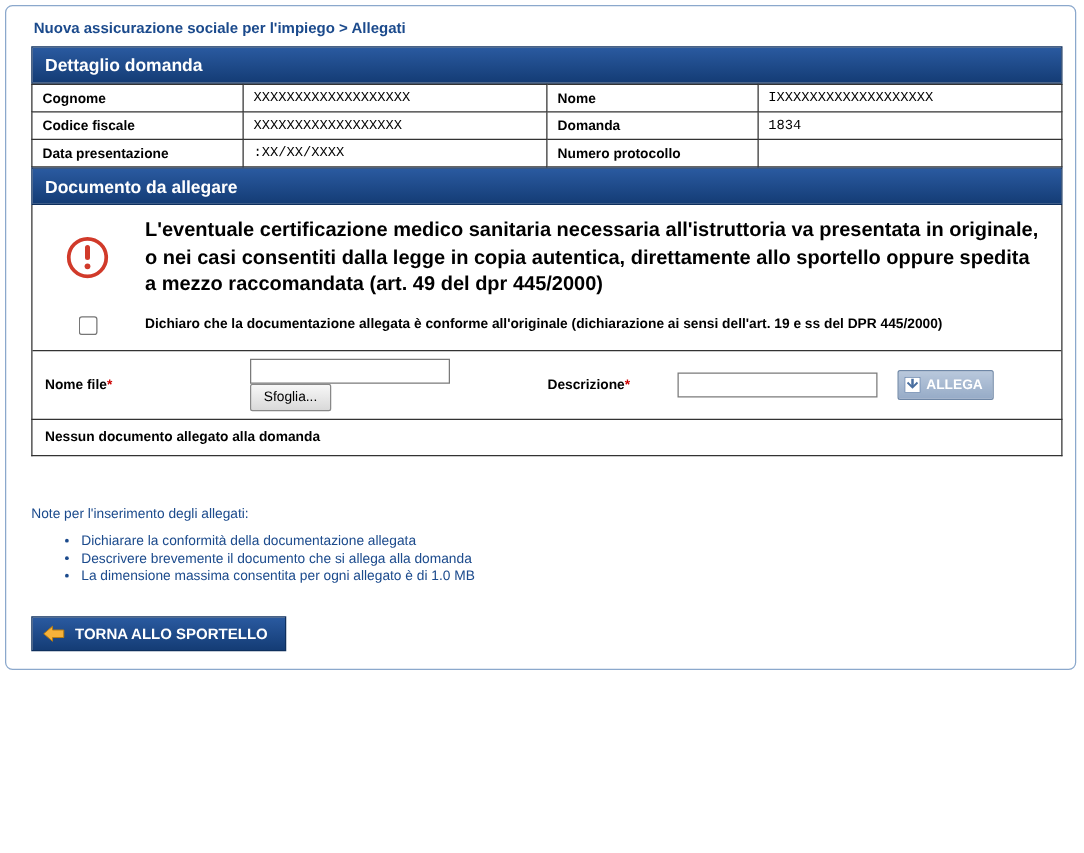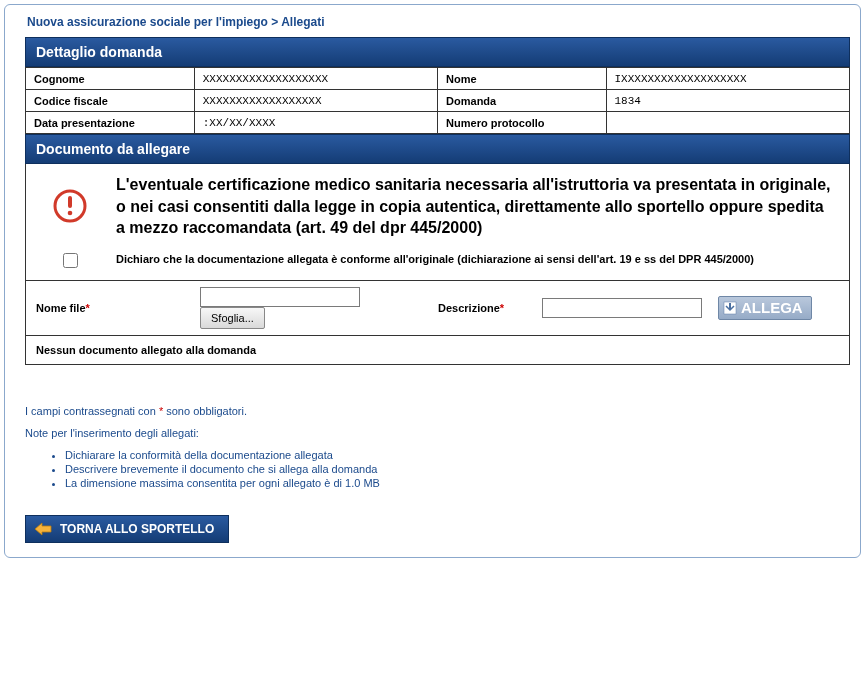--- a/index.html
+++ b/index.html
@@ -131,21 +131,21 @@
       background: #fff;
       padding: 0 3px;
     }
     .allega-btn {
       height: 24px;
       background: linear-gradient(#b9c8dc, #96abc7);
       border: 1px solid #6f87a6;
       color: #fff;
       font-weight: bold;
       padding: 0 8px 0 4px;
-      font-size: 15px;
+      font-size: 11px;
       display: inline-flex;
       align-items: center;
       gap: 4px;
       cursor: pointer;
       border-radius: 2px;
     }
     .allega-icon {
       width: 14px; height: 14px; display:inline-block;
     }
 
@@ -274,23 +274,20 @@
 
   
   <div class="section">
     <div class="list-body">
       <span>Nessun documento allegato alla domanda</span>
     </div>
   </div>
 
   
   <div class="notes">
-    <p>
-      <span>I campi contrassegnati con </span><span class="req">*</span><span> sono obbligatori.</span>
-    </p>
     <p>Note per l'inserimento degli allegati:</p>
     <ul>
       <li>Dichiarare la conformità della documentazione allegata</li>
       <li>Descrivere brevemente il documento che si allega alla domanda</li>
       <li>La dimensione massima consentita per ogni allegato è di 1.0 MB</li>
     </ul>
   </div>
 
   
   <button class="back-btn">

